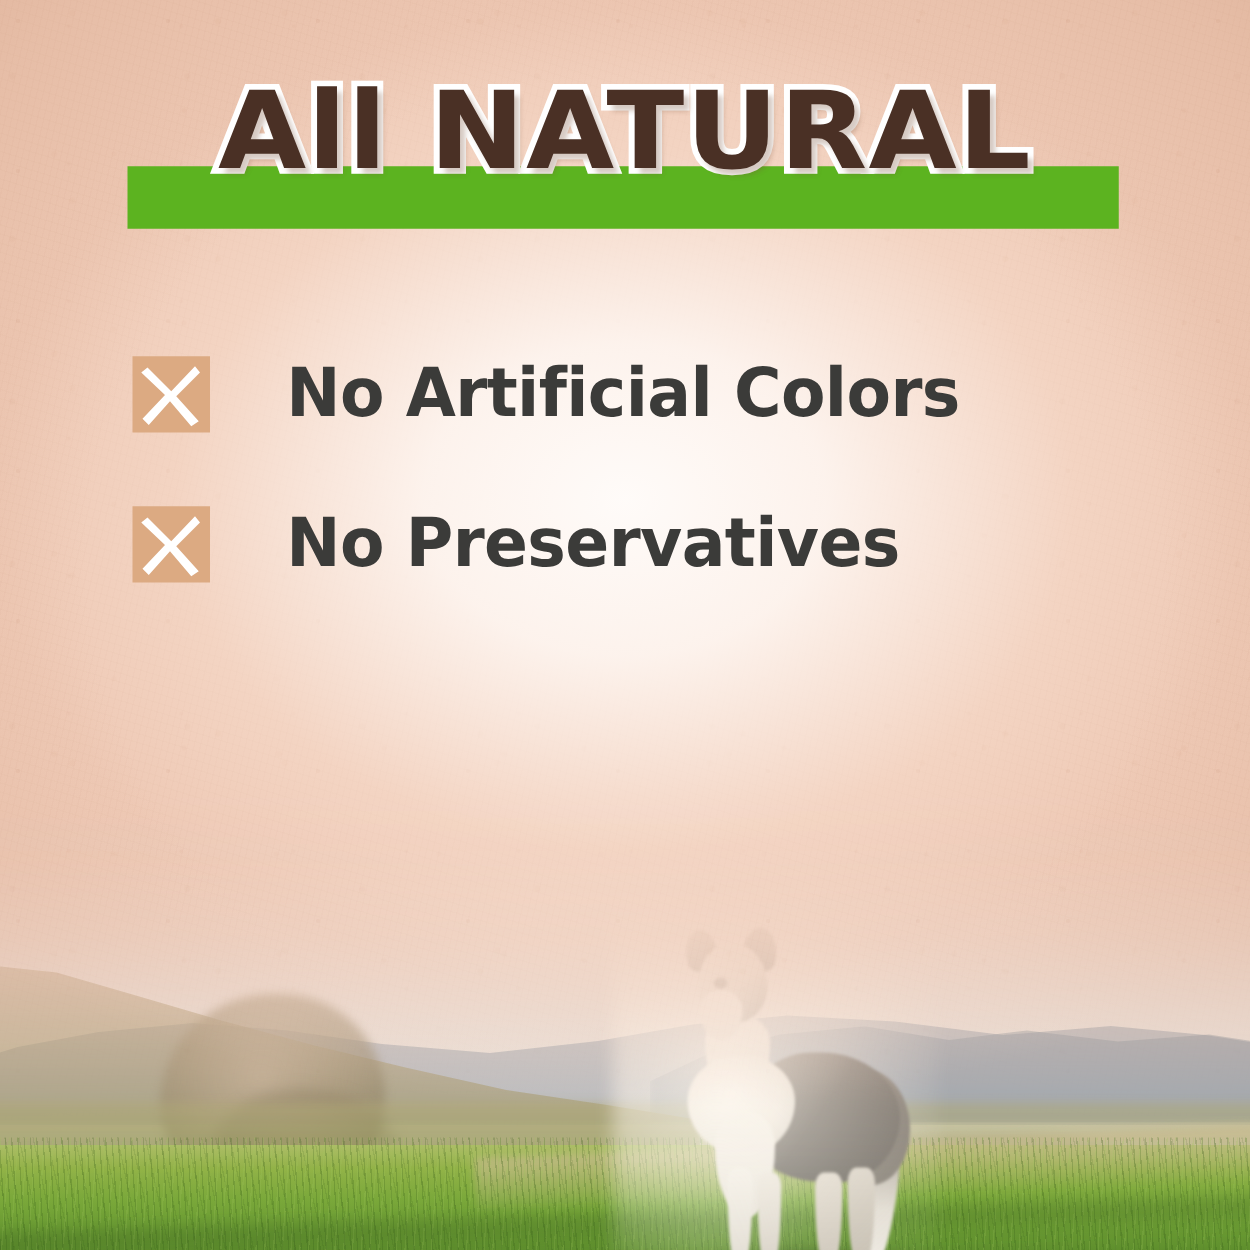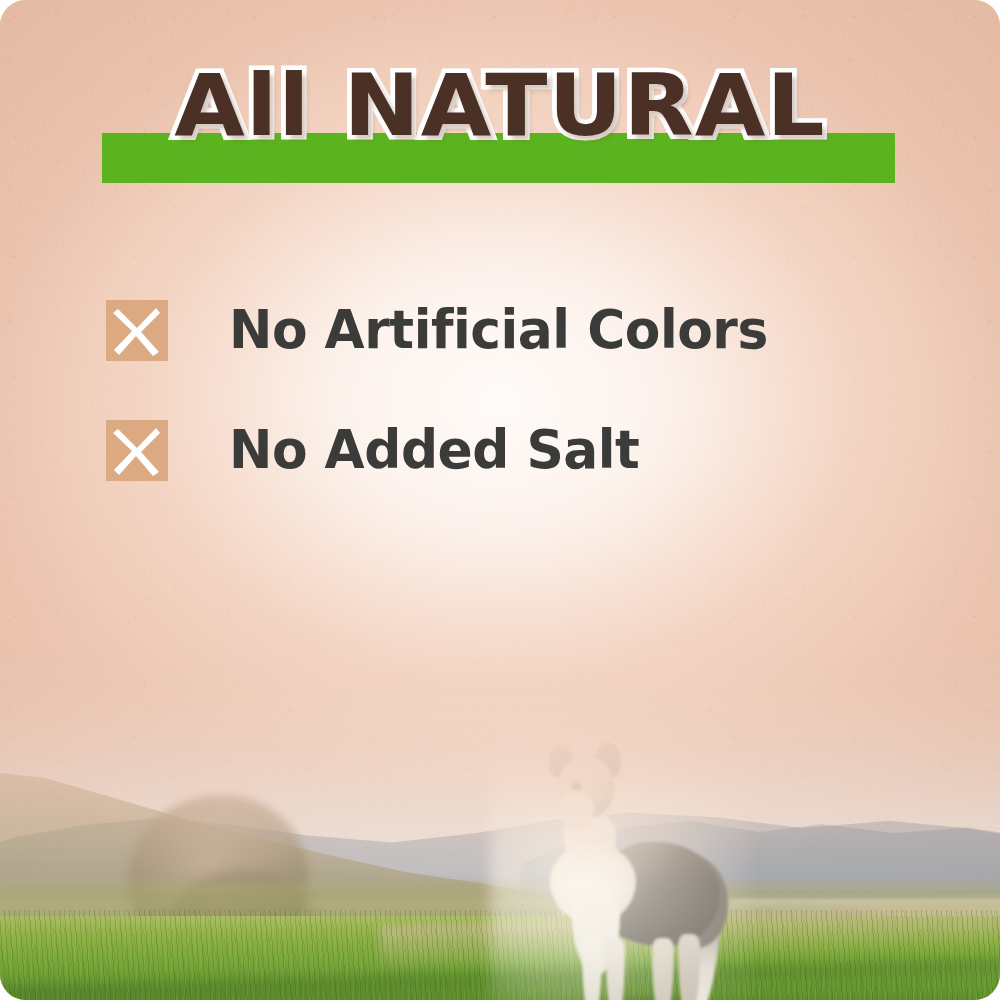--- a/index.html
+++ b/index.html
@@ -9,21 +9,20 @@
   }
   * { box-sizing: border-box; }
 
   #poster {
     position: relative;
     width: 1000px;
     height: 1000px;
     overflow: hidden;
     font-family: "Liberation Sans", sans-serif;
     background: #fde047;
-    border-radius: 26px;
   }
 
   
   .bg-base {
     position: absolute; inset: 0;
     background: #eec9b5;
   }
   .bg-glow {
     position: absolute; inset: 0;
     background:
@@ -279,21 +278,21 @@
     paint-order: stroke fill;
     text-shadow: 4px 5px 4px rgba(120,80,55,0.30);
     white-space: nowrap;
     transform: scaleX(1.06);
   }
 
   
   .list {
     position: absolute;
     left: 106px;
-    top: 270px;
+    top: 255px;
     width: 820px;
   }
   .list-item {
     display: flex;
     align-items: center;
     height: 120px;
   }
   .checkbox {
     position: relative;
     flex: 0 0 auto;
@@ -372,24 +371,24 @@
     <div class="list-item">
       <span class="checkbox">
         <svg width="62" height="61" viewBox="0 0 62 61" aria-hidden="true">
           <path d="M12 9 L31 28 L50 8 L54 13 L35 32 L53 52 L47 56 L30 36 L13 55 L8 50 L26 31 L7 13 Z" fill="#ffffff"></path>
         </svg>
       </span>
       <span class="item-label">No Artificial Colors</span>
     </div>
 
 
-
     <div class="list-item">
       <span class="checkbox">
         <svg width="62" height="61" viewBox="0 0 62 61" aria-hidden="true">
           <path d="M12 9 L31 28 L50 8 L54 13 L35 32 L53 52 L47 56 L30 36 L13 55 L8 50 L26 31 L7 13 Z" fill="#ffffff"></path>
         </svg>
       </span>
-      <span class="item-label">No Added Salt</span>
+      <span class="item-label">No Preservatives</span>
     </div>
+
 
   </div>
 </div>
 
 </body></html>

